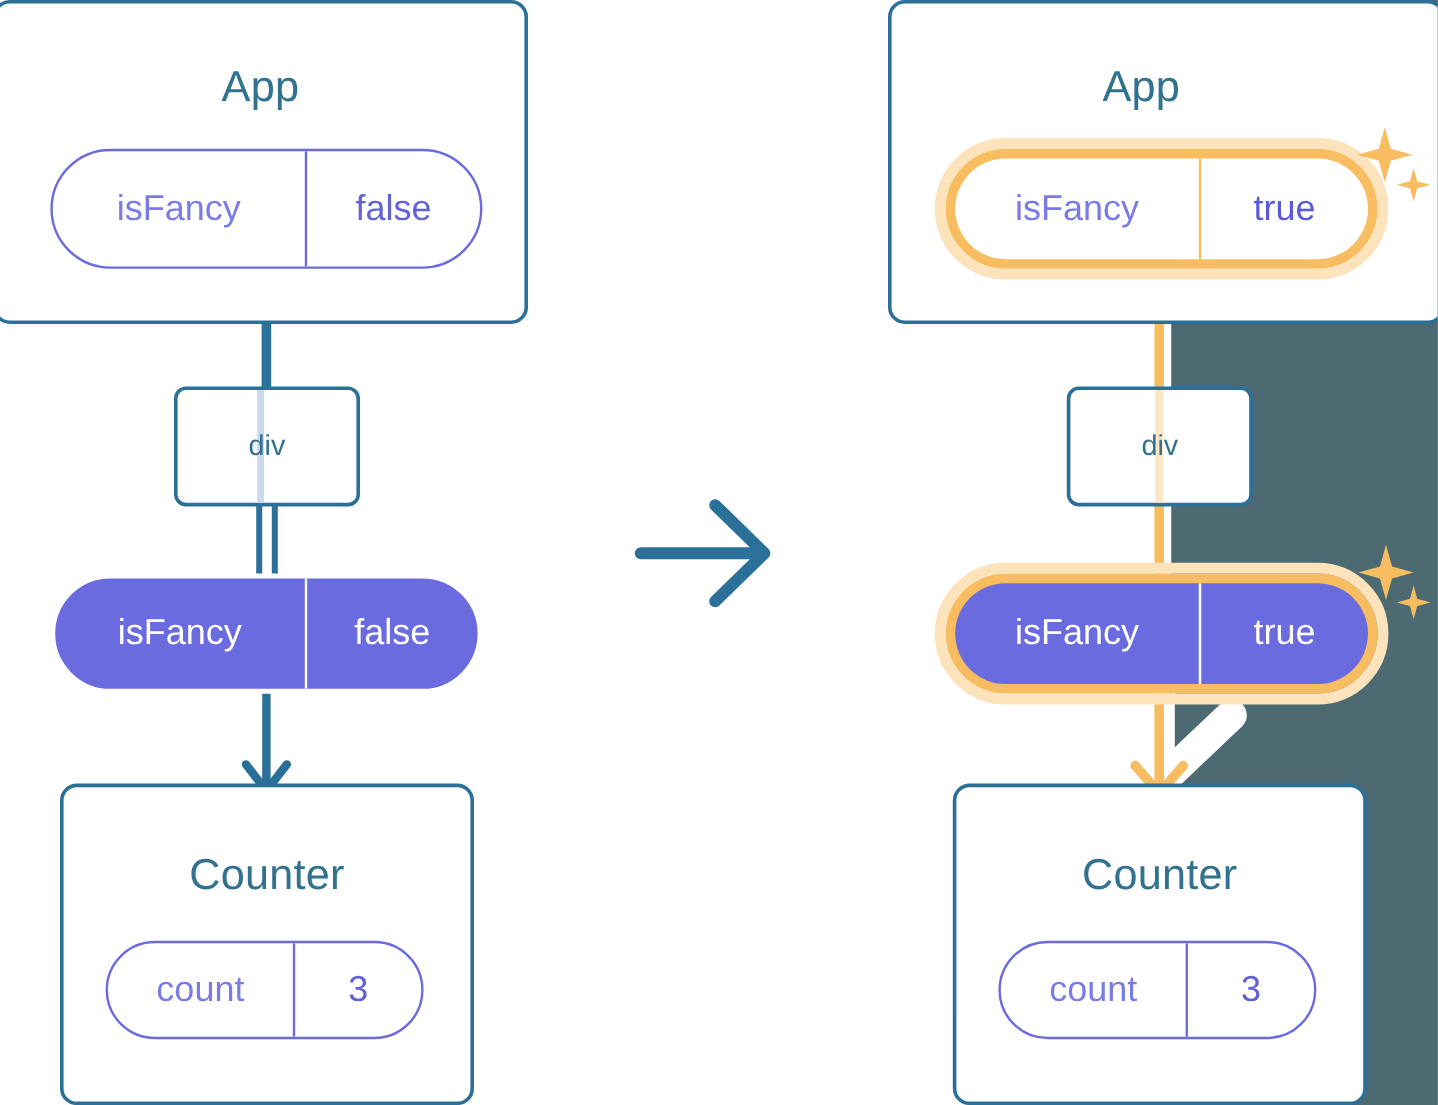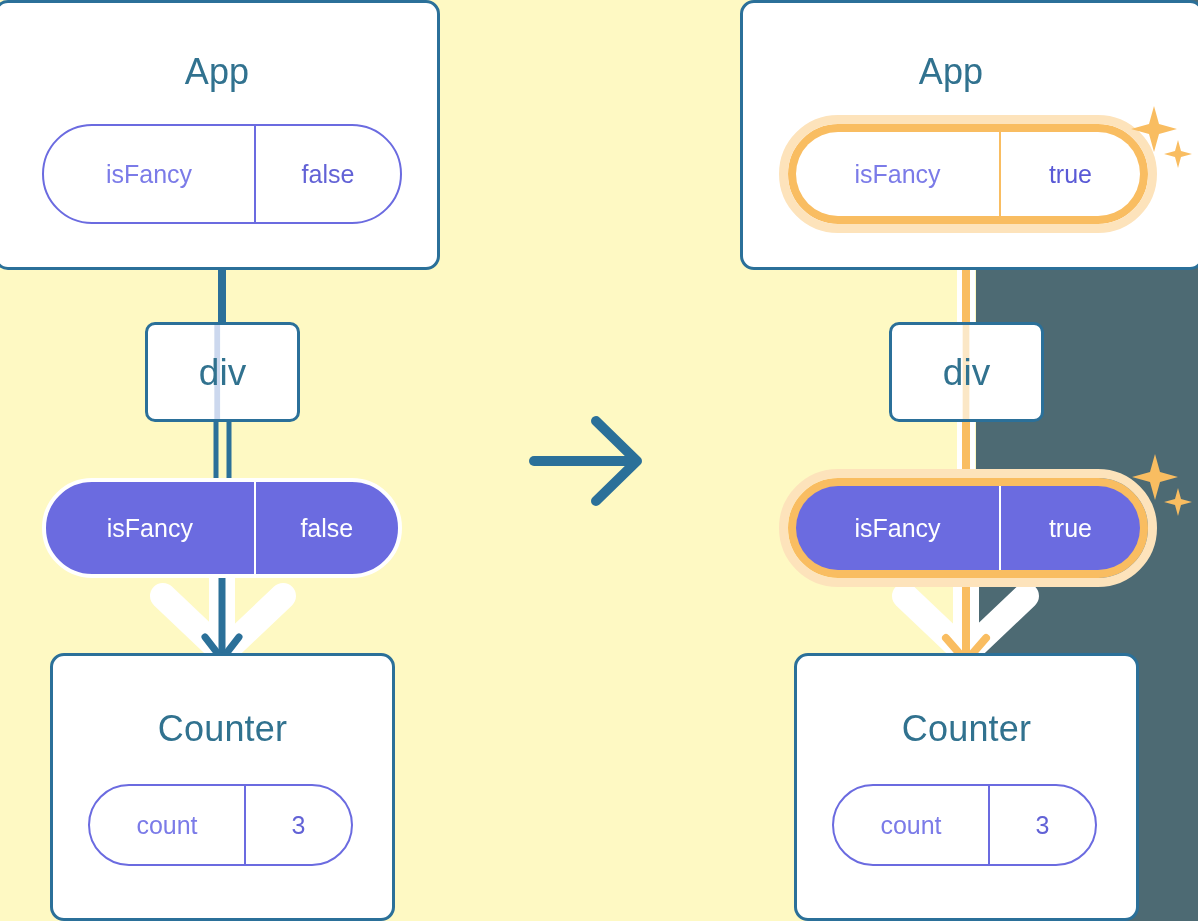--- a/index.html
+++ b/index.html
@@ -7,21 +7,21 @@
     width: 1198px;
     height: 921px;
     overflow: hidden;
     background: #4d6a73;
     font-family: "Liberation Sans", sans-serif;
   }
   #stage {
     position: relative;
     width: 976px;
     height: 921px;
-    background: #fef9c3;
+    background: #ffffff;
   }
   svg.layer {
     position: absolute;
     top: 0; left: 0;
     width: 1198px;
     height: 921px;
     pointer-events: none;
   }
   
   .box {
@@ -43,21 +43,21 @@
     position: absolute;
     background: #ffffff;
     border: 3px solid #2b7099;
     border-radius: 10px;
     display: flex;
     align-items: center;
     justify-content: center;
   }
   .div-label {
     color: #31728f;
-    font-size: 37px;
+    font-size: 24px;
     line-height: 1;
     position: relative;
     z-index: 3;
   }
   
   .pill {
     position: absolute;
     display: flex;
     align-items: stretch;
     border-radius: 999px;
@@ -68,21 +68,21 @@
     background: transparent;
   }
   .pill-filled {
     background: #6b6be0;
     border: 4px solid #ffffff;
   }
   .pill-cell {
     display: flex;
     align-items: center;
     justify-content: center;
-    font-size: 25px;
+    font-size: 30px;
     line-height: 1;
     white-space: nowrap;
   }
   .pill-outline .pill-key { flex: 0 0 59%; color: #7b7be8; }
   .pill-outline .pill-val { flex: 1 1 auto; color: #6262d6; border-left: 2px solid #6b6be0; }
   .pill-filled .pill-key { flex: 0 0 59%; color: #ffffff; }
   .pill-filled .pill-val { flex: 1 1 auto; color: #ffffff; border-left: 2px solid #ffffff; }
   .bold-val { font-weight: normal; }
 
   

